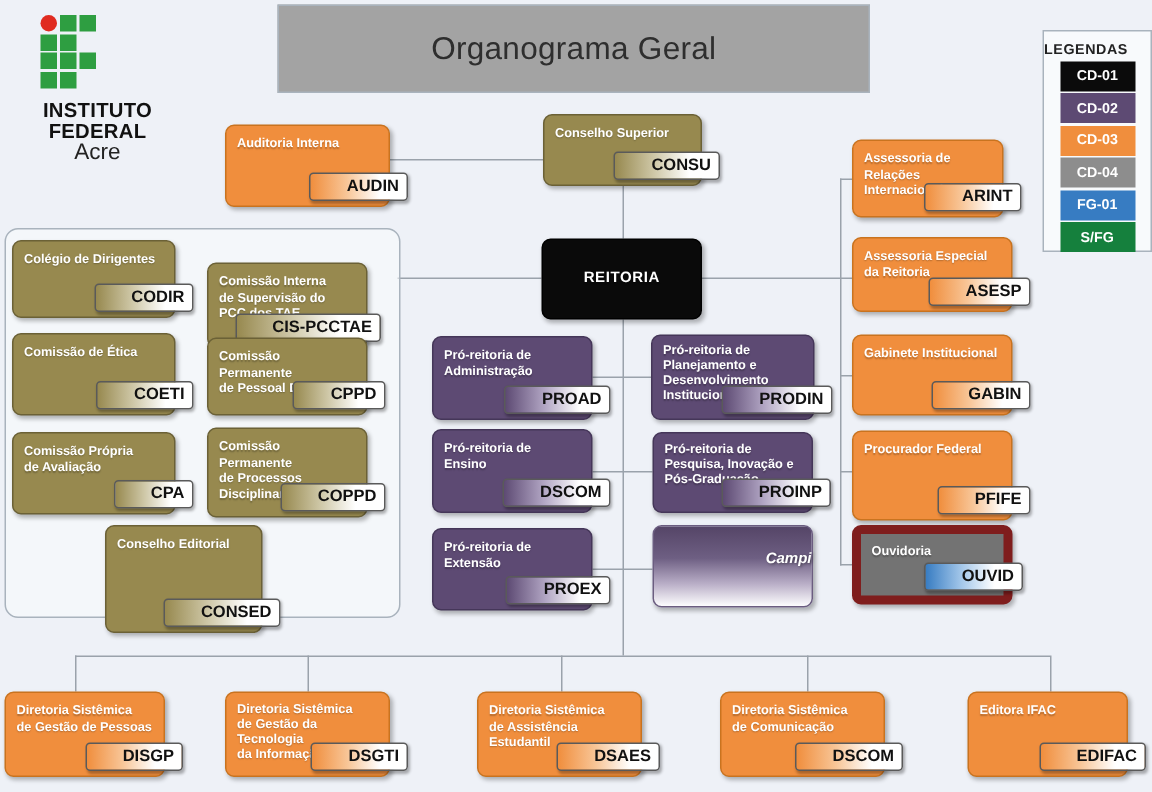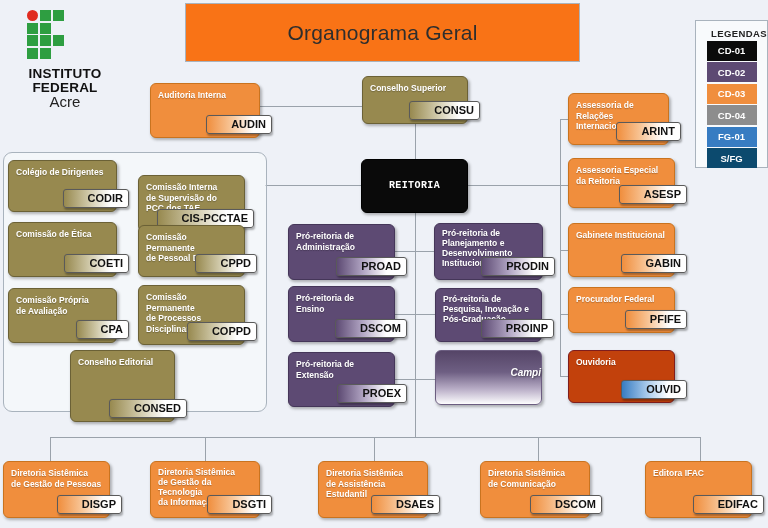--- a/index.html
+++ b/index.html
@@ -13,49 +13,49 @@
 
   
   .node{position:absolute;border-radius:6px;box-sizing:border-box;
         box-shadow:1.5px 2px 3px rgba(0,0,0,0.28);}
   .node-title{padding:6px 7px;font-size:8.5px;font-weight:bold;color:#fff;
               line-height:10.5px;white-space:pre-line;
               text-shadow:0 1px 1px rgba(0,0,0,0.25);}
   .olive{background:#97894f;border:1px solid #6b6136;}
   .orange{background:#f08e3d;border:1px solid #c9731f;}
   .purple{background:#5d4a73;border:1px solid #453659;}
-  .blue{background:#c2410c;border:1px solid #7f1d1d;}
-  .black{background:#0a0a0a;border:1px solid #000;display:flex;align-items:center;justify-content:center;font-family:Liberation Mono, monospace;}
+  .blue{background:#737373;border:6px solid #7f1d1d;}
+  .black{background:#0a0a0a;border:1px solid #000;display:flex;align-items:center;justify-content:center;}
   .black .node-title{font-size:10px;letter-spacing:0.4px;padding:0;text-align:center;}
   .campi{background:linear-gradient(180deg,#554567 0%,#6e5f83 40%,#b9aec7 72%,#fdfdfe 100%);
          border:1px solid #6b5d80;display:flex;align-items:center;justify-content:flex-end;}
   .campi .node-title{font-style:italic;font-size:10px;padding:0;margin-top:-8px;
                      text-shadow:1px 1px 2px rgba(0,0,0,0.45);}
 
   
   .tag{position:absolute;right:-13px;bottom:3px;height:17px;line-height:17px;
        padding:0 5px 0 24px;font-size:11px;font-weight:bold;color:#111;
        border:1px solid #5a5a5a;border-radius:3px;white-space:nowrap;
        box-shadow:1px 1.5px 2px rgba(0,0,0,0.3);}
   .tag-olive{background:linear-gradient(90deg,#97894f 0%,#cfc8a8 38%,#fff 72%);}
   .tag-orange{background:linear-gradient(90deg,#f08e3d 0%,#f8c698 38%,#fff 72%);}
   .tag-purple{background:linear-gradient(90deg,#5d4a73 0%,#b2a6c4 38%,#fff 72%);}
   .tag-blue{background:linear-gradient(90deg,#377cc2 0%,#a5c8ea 38%,#fff 72%);}
 
   
   .frame{position:absolute;border:1px solid #a9b3bd;border-radius:9px;background:rgba(250,252,254,0.55);}
   #title-box{position:absolute;left:185px;top:3px;width:393px;height:57px;
-             border:1px solid #a9b3bd;background:#f97316;
+             border:1px solid #a9b3bd;background:#a3a3a3;
              display:flex;align-items:center;justify-content:center;}
   #title-box span{font-size:21px;color:#2e2e2e;letter-spacing:0.2px;}
 
   
   #legend{position:absolute;left:695px;top:20px;width:71px;height:146px;
           border:1px solid #a9b3bd;background:#f8fafc;}
-  #legend .legend-title{text-align:right;font-size:9.5px;font-weight:bold;color:#222;
+  #legend .legend-title{text-align:left;font-size:9.5px;font-weight:bold;color:#222;
                         letter-spacing:0.4px;margin-top:7px;}
   .chip{width:50px;height:20px;margin:1.5px auto 0 auto;display:flex;
         align-items:center;justify-content:center;}
   .chip span{color:#fff;font-size:9.5px;font-weight:bold;}
 
   
   #logo{position:absolute;left:15px;top:10px;width:100px;}
   #logo-grid{position:relative;width:37px;height:49px;margin:0 auto 0 12px;}
   .cell{position:absolute;width:11px;height:11px;background:#2e9e41;}
   .cell.red{background:#e02b20;border-radius:50%;}
@@ -123,21 +123,21 @@
       </div>
     <div class="chip" style="background: rgb(240, 142, 61);">
         <span>CD-03</span>
       </div>
     <div class="chip" style="background: rgb(141, 141, 141);">
         <span>CD-04</span>
       </div>
     <div class="chip" style="background: rgb(55, 124, 194);">
         <span>FG-01</span>
       </div>
-    <div class="chip" style="background: #0c4a6e;">
+    <div class="chip" style="background: #15803d;">
         <span>S/FG</span>
       </div>
   </div>
 
   <div class="node orange" style="left:150px;top:83px;width:110px;height:55px">
     <div class="node-title">Auditoria Interna</div>
     <div class="tag tag-orange">AUDIN</div>
   </div>
   <div class="node olive" style="left:362px;top:76px;width:106px;height:48px">
     <div class="node-title">Conselho Superior</div>
@@ -221,21 +221,21 @@
   </div>
   <div class="node orange" style="left:568px;top:158px;width:107px;height:50px">
     <div class="node-title">Assessoria Especial
 da Reitoria</div>
     <div class="tag tag-orange">ASESP</div>
   </div>
   <div class="node orange" style="left:568px;top:223px;width:107px;height:54px">
     <div class="node-title">Gabinete Institucional</div>
     <div class="tag tag-orange">GABIN</div>
   </div>
-  <div class="node orange" style="left:568px;top:287px;width:107px;height:46px">
+  <div class="node orange" style="left:568px;top:287px;width:107px;height:60px">
     <div class="node-title">Procurador Federal</div>
     <div class="tag tag-orange">PFIFE</div>
   </div>
   <div class="node blue" style="left:568px;top:350px;width:107px;height:53px">
     <div class="node-title">Ouvidoria</div>
     <div class="tag tag-blue">OUVID</div>
   </div>
 
   <div class="node orange" style="left:3px;top:461px;width:107px;height:57px">
     <div class="node-title">Diretoria Sistêmica

